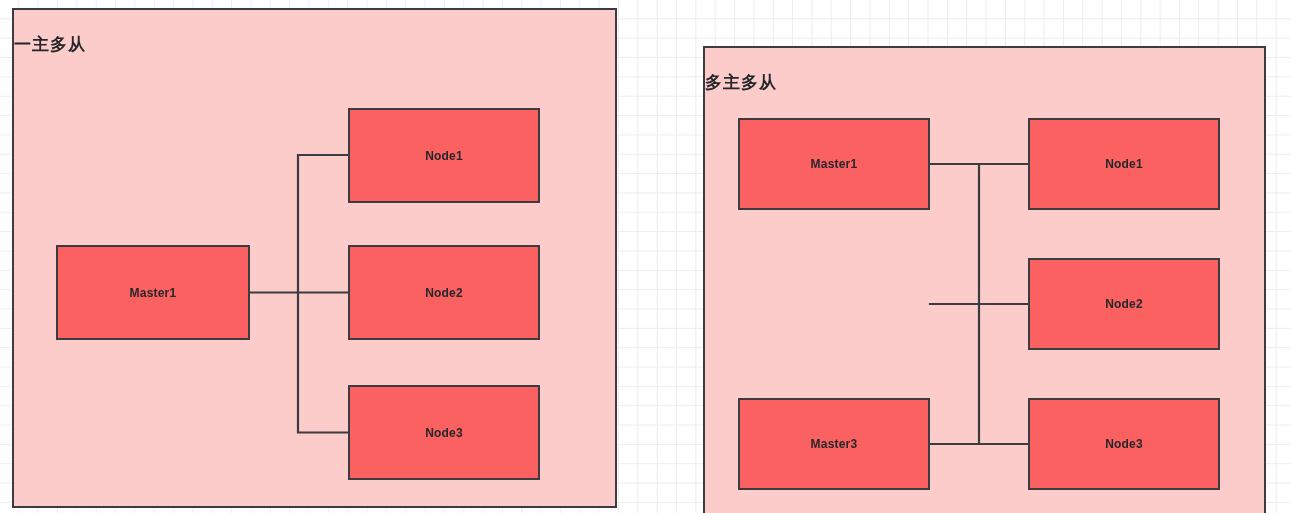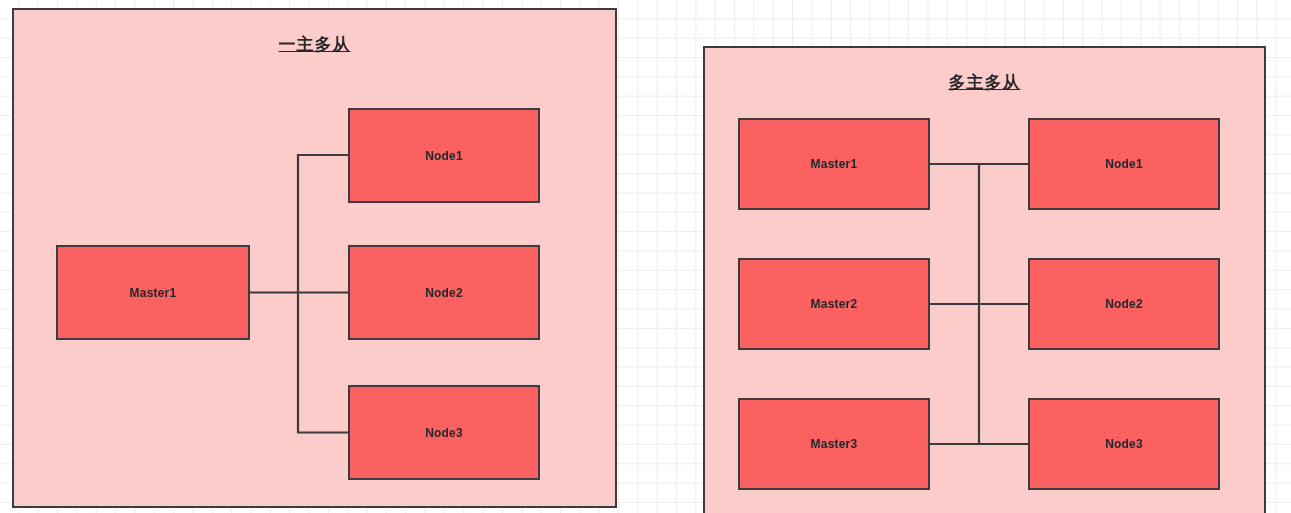--- a/index.html
+++ b/index.html
@@ -26,27 +26,25 @@
     box-sizing: border-box;
     background: #FBCCCA;
     border: 2.5px solid #3B3B40;
   }
 
   .panel-title {
     position: absolute;
     top: 26px;
     left: 0;
     right: 0;
-    text-align: center;
     font-size: 17px;
     font-weight: bold;
     color: #27272b;
     letter-spacing: 1px;
     line-height: 1;
-    text-decoration: underline;
   }
 
   .node-box {
     position: absolute;
     box-sizing: border-box;
     background: #FA6160;
     border: 2.5px solid #3B3B40;
     display: flex;
     align-items: center;
     justify-content: center;
@@ -85,21 +83,20 @@
   <div class="node-box" id="p0-box-0" style="left: 56px; top: 245px; width: 194px; height: 95px; background: rgb(250, 97, 96); border-color: rgb(59, 59, 64); color: rgb(39, 39, 43);">Master1</div>
   <div class="node-box" id="p0-box-1" style="left: 348px; top: 108px; width: 192px; height: 95px; background: rgb(250, 97, 96); border-color: rgb(59, 59, 64); color: rgb(39, 39, 43);">Node1</div>
   <div class="node-box" id="p0-box-2" style="left: 348px; top: 245px; width: 192px; height: 95px; background: rgb(250, 97, 96); border-color: rgb(59, 59, 64); color: rgb(39, 39, 43);">Node2</div>
   <div class="node-box" id="p0-box-3" style="left: 348px; top: 385px; width: 192px; height: 95px; background: rgb(250, 97, 96); border-color: rgb(59, 59, 64); color: rgb(39, 39, 43);">Node3</div>
 
   <div class="panel" id="panel-1" style="left: 703px; top: 10px; width: 563px; height: 498px; background: rgb(251, 204, 202); border-color: rgb(59, 59, 64); margin-top: 36px;">
     <div class="panel-title" style="color: rgb(39, 39, 43);">多主多从</div>
   </div>
 
   <div class="node-box" id="p1-box-0" style="left: 738px; top: 118px; width: 192px; height: 92px; background: rgb(250, 97, 96); border-color: rgb(59, 59, 64); color: rgb(39, 39, 43);">Master1</div>
-  <div class="node-box" id="p1-box-1" style="left: 738px; top: 258px; width: 192px; height: 92px; background: rgb(250, 97, 96); border-color: rgb(59, 59, 64); color: rgb(39, 39, 43);">Master2</div>
   <div class="node-box" id="p1-box-2" style="left: 738px; top: 398px; width: 192px; height: 92px; background: rgb(250, 97, 96); border-color: rgb(59, 59, 64); color: rgb(39, 39, 43);">Master3</div>
   <div class="node-box" id="p1-box-3" style="left: 1028px; top: 118px; width: 192px; height: 92px; background: rgb(250, 97, 96); border-color: rgb(59, 59, 64); color: rgb(39, 39, 43);">Node1</div>
   <div class="node-box" id="p1-box-4" style="left: 1028px; top: 258px; width: 192px; height: 92px; background: rgb(250, 97, 96); border-color: rgb(59, 59, 64); color: rgb(39, 39, 43);">Node2</div>
   <div class="node-box" id="p1-box-5" style="left: 1028px; top: 398px; width: 192px; height: 92px; background: rgb(250, 97, 96); border-color: rgb(59, 59, 64); color: rgb(39, 39, 43);">Node3</div>
 
   <svg class="connectors" id="connector-layer" viewBox="0 0 1291 513">
       <path d="M 250 292.5 L 348 292.5" style="stroke: rgb(59, 59, 64);"></path>
       <path d="M 298 292.5 L 298 155 L 348 155" style="stroke: rgb(59, 59, 64);"></path>
       <path d="M 298 292.5 L 298 432.5 L 348 432.5" style="stroke: rgb(59, 59, 64);"></path>
       <path d="M 930 164 L 1028 164" style="stroke: rgb(59, 59, 64);"></path>

